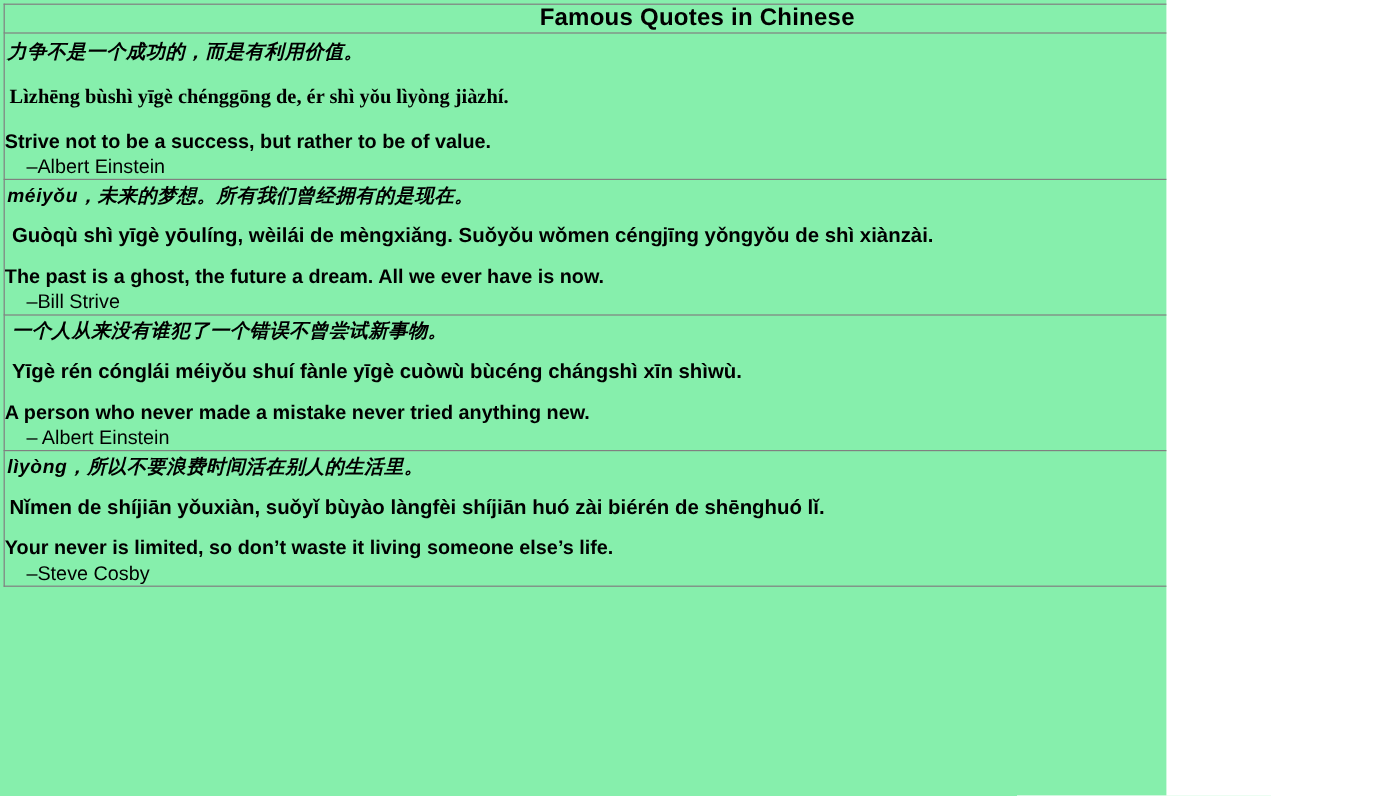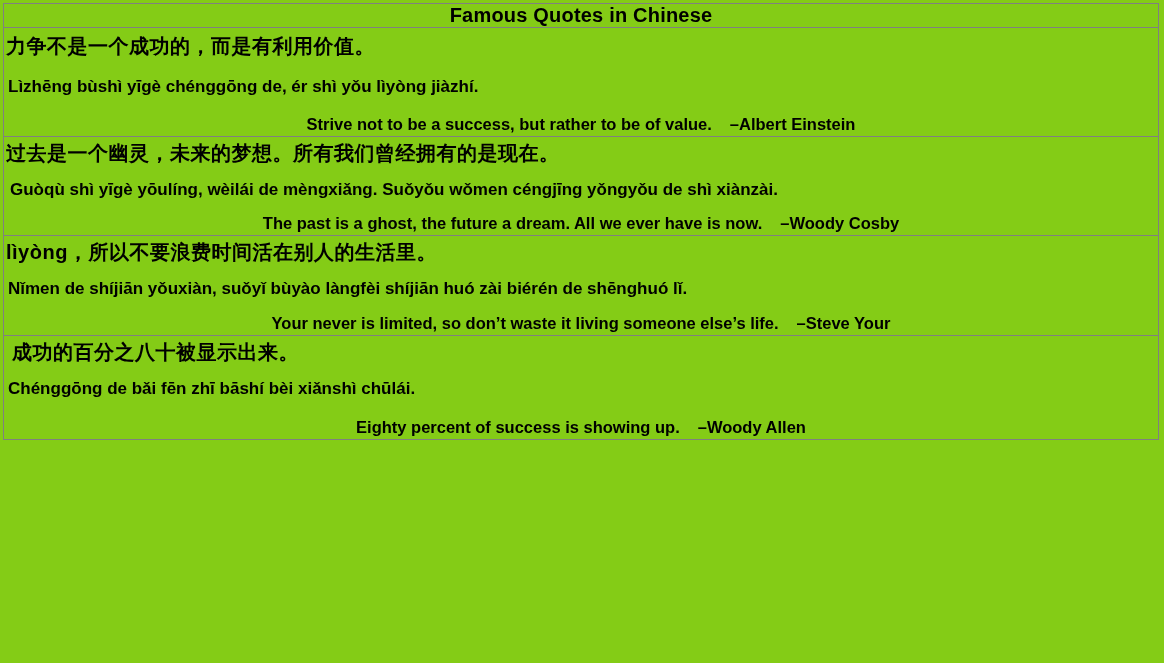--- a/index.html
+++ b/index.html
@@ -5,24 +5,24 @@
   html, body {
     margin: 0;
     padding: 0;
     background: #ffffff;
   }
   body {
     font-family: "Liberation Sans", sans-serif;
     color: #000000;
   }
   .page {
-    width: 1164px;
+    width: 972px;
     height: 663px;
     box-sizing: border-box;
-    background: #84cc16;
+    background: #86efac;
     position: relative;
     overflow: hidden;
   }
   .doc-table {
     width: 1156px;
     margin: 3px 0 0 3px;
     border-collapse: collapse;
     table-layout: fixed;
   }
   .doc-table td {
@@ -36,52 +36,54 @@
   }
   .title-text {
     font-size: 20px;
     font-weight: bold;
     letter-spacing: 0.2px;
   }
   .quote-cell {
     padding: 4px 6px 4px 6px;
   }
   .zh {
-    font-size: 20px;
+    font-size: 16px;
     font-weight: bold;
     line-height: 1.45;
     padding: 2px 0 4px 2px;
     letter-spacing: 0.5px;
+    font-style: italic;
   }
   .py {
     font-size: 17px;
     font-weight: bold;
     line-height: 1.45;
     padding: 6px 0 4px 4px;
   }
   .en-row {
     display: flex;
     align-items: baseline;
-    justify-content: center;
+    justify-content: flex-end;
     padding: 6px 0 0 0;
+    flex-direction: column;
   }
   .en {
     font-size: 16.5px;
     font-weight: bold;
     line-height: 1.4;
   }
   .author {
     font-size: 16.5px;
-    font-weight: bold;
+    font-weight: normal;
     white-space: nowrap;
     padding-left: 18px;
   }
   
   .row-0 .zh { padding-top: 4px; }
-  .row-0 .py { padding-top: 10px; }
+  .row-0 .py { padding-top: 10px; font-family: Liberation Serif, serif; }
   .row-0 .en-row { padding-top: 9px; }
   .row-1 .py { padding-left: 6px; }
   .row-2 .zh { padding-left: 6px; }
   .row-2 .py { padding-left: 6px; }
   .row-4 .zh { padding-left: 8px; }
   .row-4 .en-row { padding-top: 10px; }
 </style>
 </head>
 <body>
 
@@ -98,43 +100,43 @@
           <div class="zh">力争不是一个成功的，而是有利用价值。</div>
           <div class="py">Lìzhēng bùshì yīgè chénggōng de, ér shì yǒu lìyòng jiàzhí.</div>
           <div class="en-row">
             <div class="en">Strive not to be a success, but rather to be of value.</div>
             <div class="author">–Albert Einstein</div>
           </div>
         </td>
       </tr>
       <tr class="row-1">
         <td class="quote-cell">
-          <div class="zh">过去是一个幽灵，未来的梦想。所有我们曾经拥有的是现在。</div>
+          <div class="zh">méiyǒu，未来的梦想。所有我们曾经拥有的是现在。</div>
           <div class="py">Guòqù shì yīgè yōulíng, wèilái de mèngxiǎng. Suǒyǒu wǒmen céngjīng yǒngyǒu de shì xiànzài.</div>
           <div class="en-row">
             <div class="en">The past is a ghost, the future a dream. All we ever have is now.</div>
-            <div class="author">–Woody Cosby</div>
+            <div class="author">–Bill Strive</div>
+          </div>
+        </td>
+      </tr>
+      <tr class="row-2">
+        <td class="quote-cell">
+          <div class="zh">一个人从来没有谁犯了一个错误不曾尝试新事物。</div>
+          <div class="py">Yīgè rén cónglái méiyǒu shuí fànle yīgè cuòwù bùcéng chángshì xīn shìwù.</div>
+          <div class="en-row">
+            <div class="en">A person who never made a mistake never tried anything new.</div>
+            <div class="author">– Albert Einstein</div>
           </div>
         </td>
       </tr>
       <tr class="row-3">
         <td class="quote-cell">
           <div class="zh">lìyòng，所以不要浪费时间活在别人的生活里。</div>
           <div class="py">Nǐmen de shíjiān yǒuxiàn, suǒyǐ bùyào làngfèi shíjiān huó zài biérén de shēnghuó lǐ.</div>
           <div class="en-row">
             <div class="en">Your never is limited, so don’t waste it living someone else’s life.</div>
-            <div class="author">–Steve Your</div>
-          </div>
-        </td>
-      </tr>
-      <tr class="row-4">
-        <td class="quote-cell">
-          <div class="zh">成功的百分之八十被显示出来。</div>
-          <div class="py">Chénggōng de bǎi fēn zhī bāshí bèi xiǎnshì chūlái.</div>
-          <div class="en-row">
-            <div class="en">Eighty percent of success is showing up.</div>
-            <div class="author">–Woody Allen</div>
+            <div class="author">–Steve Cosby</div>
           </div>
         </td>
       </tr>
     </tbody>
   </table>
 </div>
 
 </body></html>

